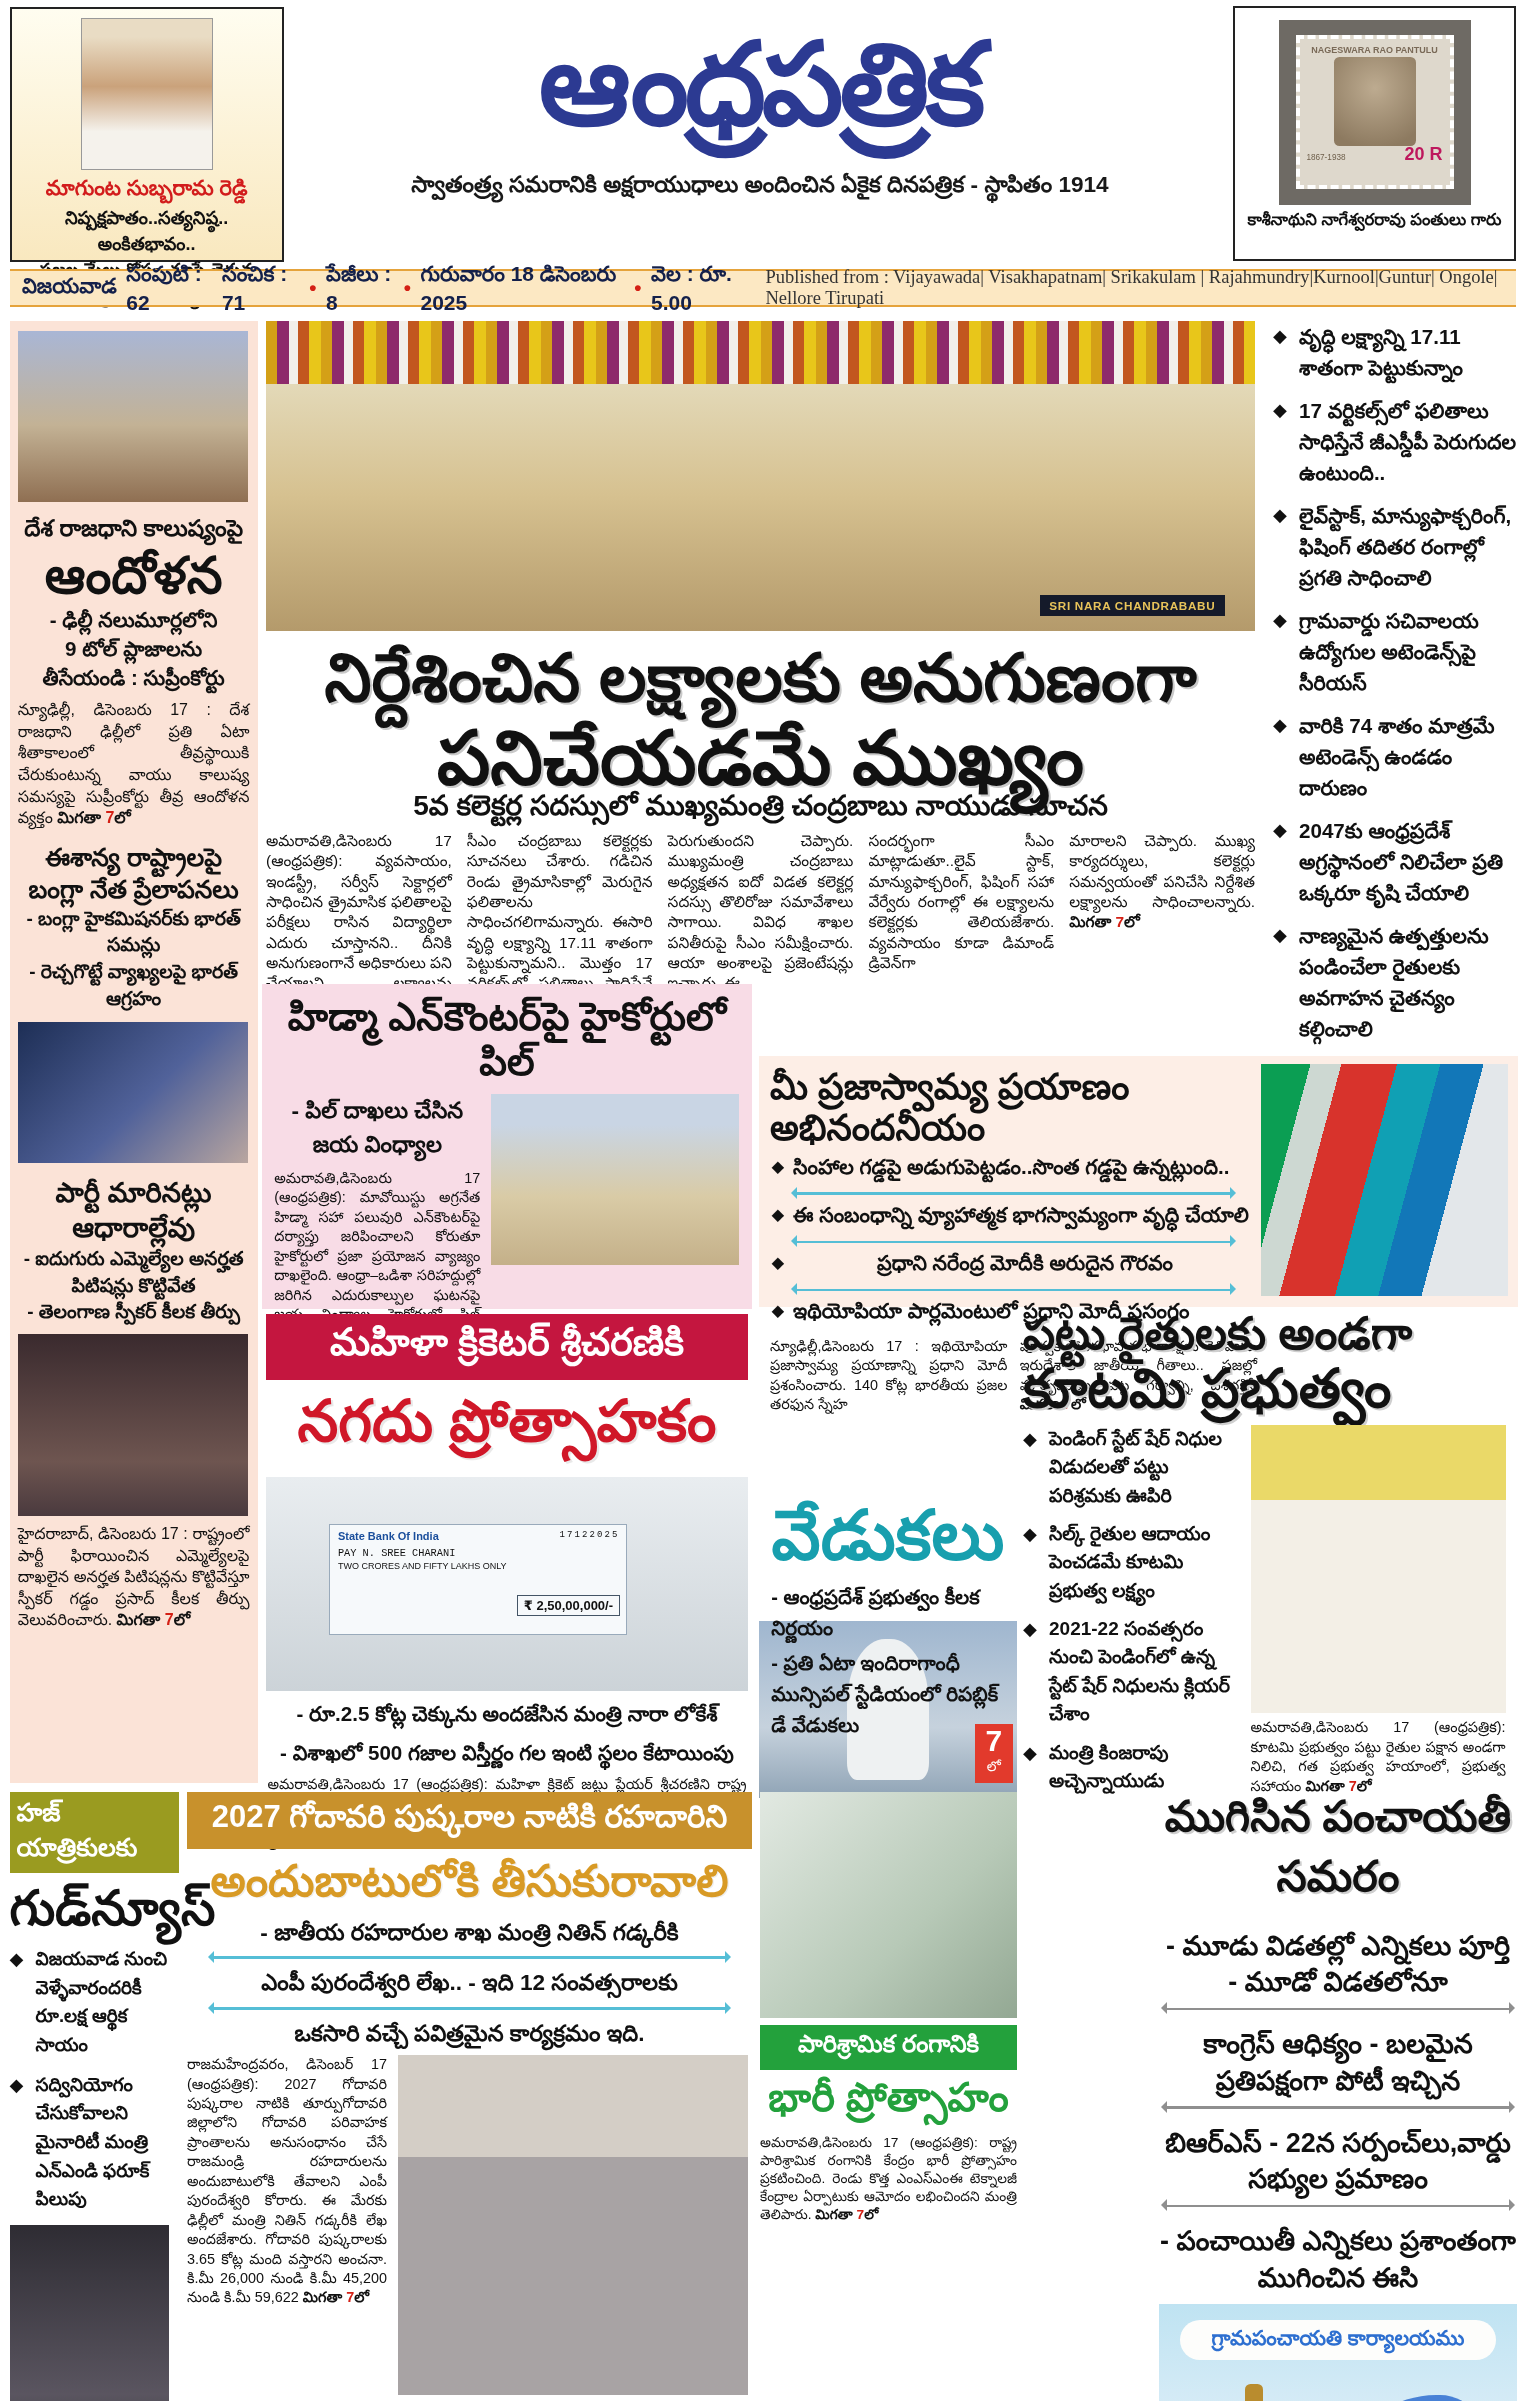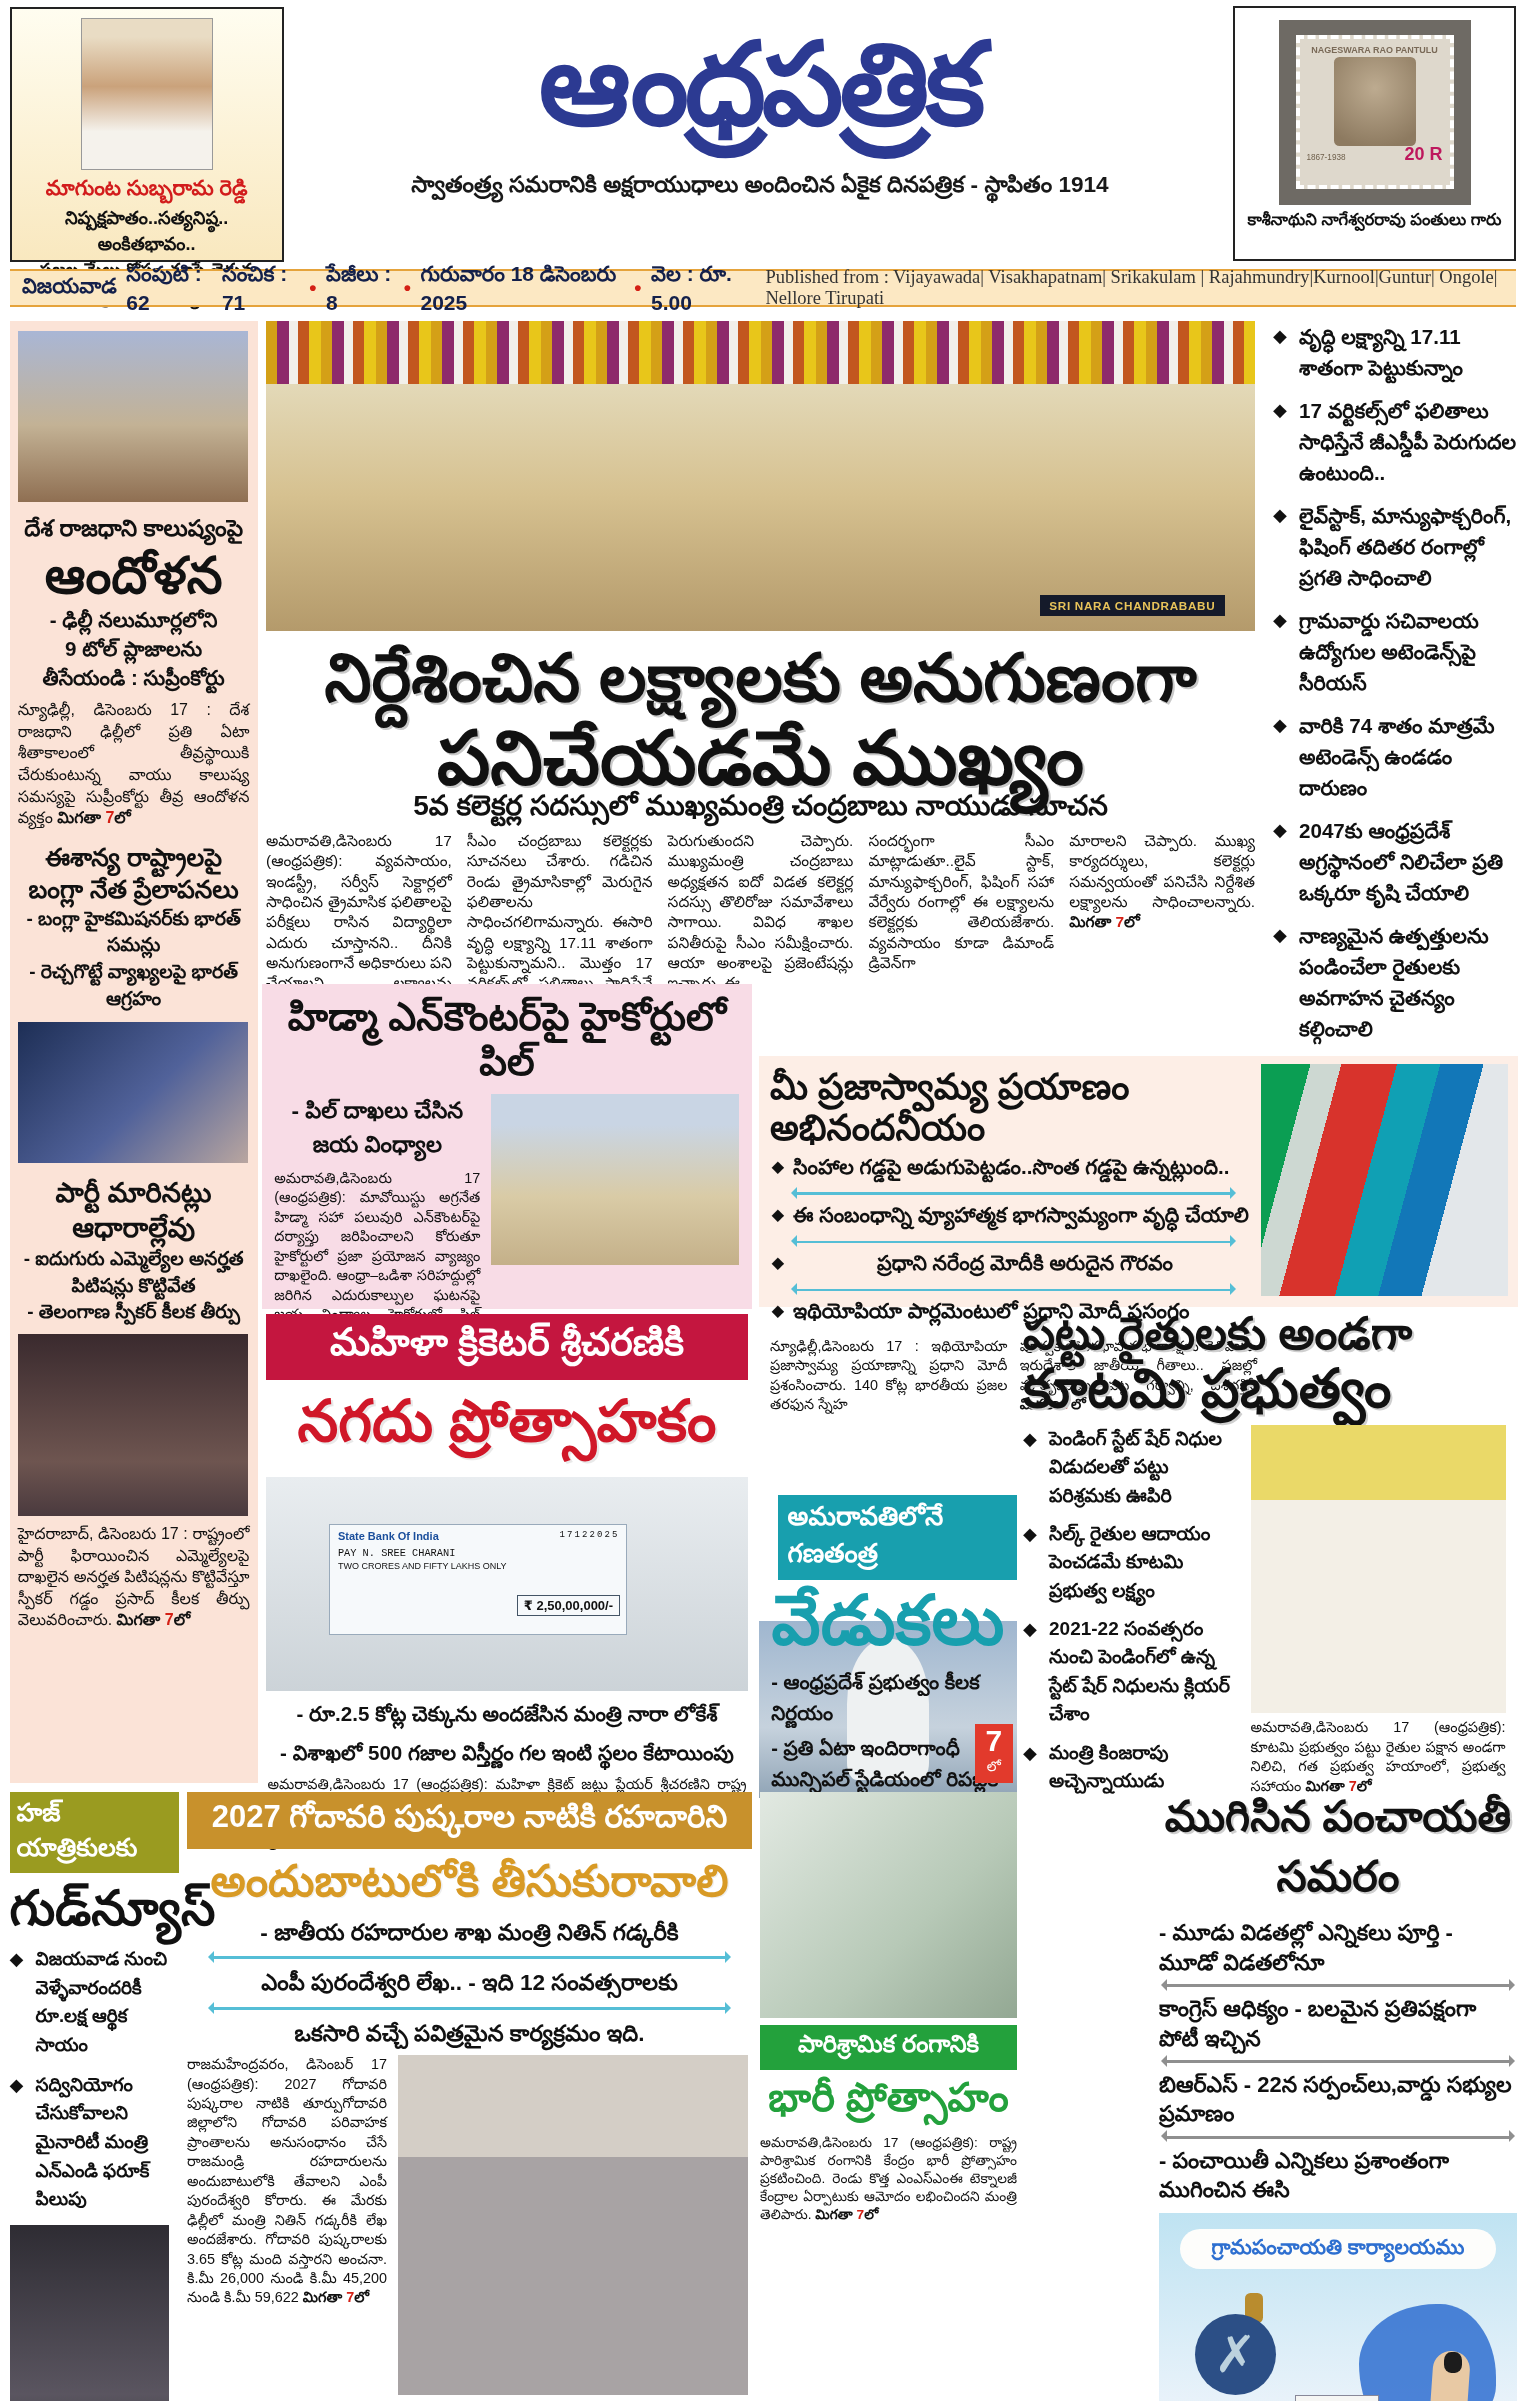--- a/index.html
+++ b/index.html
@@ -133,21 +133,21 @@
   
   #indus{left:760px;top:1792px;width:257px;height:606px;}
   #indus .photo{width:257px;height:226px;background:linear-gradient(135deg,#e2e9e2 0%,#b7c9b7 60%,#93a893 100%);}
   #indus .banner{background:#23a13c;color:#fff;font-size:24px;font-weight:bold;text-align:center;padding:5.5px 0;margin-top:6.9px;}
   #indus .t{font-size:40px;font-weight:bold;color:#23a13c;text-align:center;margin-top:5.5px;}
   #indus .dlist li{font-size:18.5px;margin-bottom:9.6px;line-height:1.5;}
   #indus .bd{font-size:13.7px;line-height:1.3;text-align:justify;margin-top:4.1px;}
   
   #pan{left:1159px;top:1792px;width:358px;height:606px;}
   #pan .t{font-size:43px;font-weight:bold;text-align:center;text-shadow:2.1px 2.1px 0 #cfcfcf;}
-  #pan .sub{font-size:22px;font-weight:bold;line-height:1.35;margin-top:6px;}
+  #pan .sub{font-size:27px;font-weight:bold;text-align:center;line-height:1.35;margin-top:16px;}
   #pan .gfx{margin-top:8.2px;height:266px;background:linear-gradient(180deg,#bfe3f2,#e8f2fa 70%,#cfe3ef);position:relative;}
   #pan .sign{position:absolute;left:6%;top:6%;width:88%;background:#fdfdfb;border-radius:27.4px;text-align:center;
              color:#2d6fd0;font-size:20.6px;font-weight:bold;padding:5.5px 0;}
   #pan .stamp{position:absolute;left:10%;top:38%;width:81px;height:81px;border-radius:50%;background:#2c4f86;
               color:#bcd2de;display:flex;align-items:center;justify-content:center;font-size:51px;font-weight:bold;}
   #pan .handle{position:absolute;left:24%;top:30%;width:18px;height:30px;background:#b98c2e;border-radius:5.5px;}
   #pan .map{position:absolute;right:6%;top:34%;width:137px;height:137px;background:#2f6fd0;opacity:.85;
             border-radius:58% 42% 62% 38%/45% 55% 42% 58%;}
   #pan .vbox{position:absolute;left:38%;bottom:6%;width:82px;height:66px;background:#f6f6f4;border:1.4px solid #889;
              text-align:center;font-weight:bold;font-size:19px;color:#222;line-height:2.9;}
@@ -308,21 +308,20 @@
     <div class="cap">- విశాఖలో 500 గజాల విస్తీర్ణం గల ఇంటి స్థలం కేటాయింపు</div>
     <div class="bd"><span>అమరావతి,డిసెంబరు 17 (ఆంధ్రపత్రిక): మహిళా క్రికెట్ జట్టు ప్లేయర్ శ్రీచరణిని రాష్ట్ర ప్రభుత్వం ఘనంగా సత్కరించింది. శ్రీచరణికి రూ.2.5 కోట్ల నగదు ప్రోత్సాహకాన్ని మంత్రి నారా లోకేశ్ అందజేశారు. విశాఖలో 500 గజాల ఇంటి స్థలం కేటాయిస్తున్నట్లు ప్రకటించారు.</span>
       <span class="more"><span>మిగతా</span> <span class="pg">7</span><span>లో</span></span>
     </div>
   </div>
 
   <div id="buddha" class="abs ph">
     <div class="statue"></div>
   </div>
   <div id="republic" class="abs">
-    <div class="banner">అమరావతిలోనే గణతంత్ర</div>
     <div class="t">వేడుకలు</div>
     <div class="rb">- ఆంధ్రప్రదేశ్ ప్రభుత్వం కీలక నిర్ణయం</div>
     <div class="rb">- ప్రతి ఏటా ఇందిరాగాంధీ మున్సిపల్ స్టేడియంలో రిపబ్లిక్ డే వేడుకలు</div>
     <div class="badge">
       <div class="n">7</div>
       <div class="s">లో</div>
     </div>
   </div>
 
   <div id="silk" class="abs">

